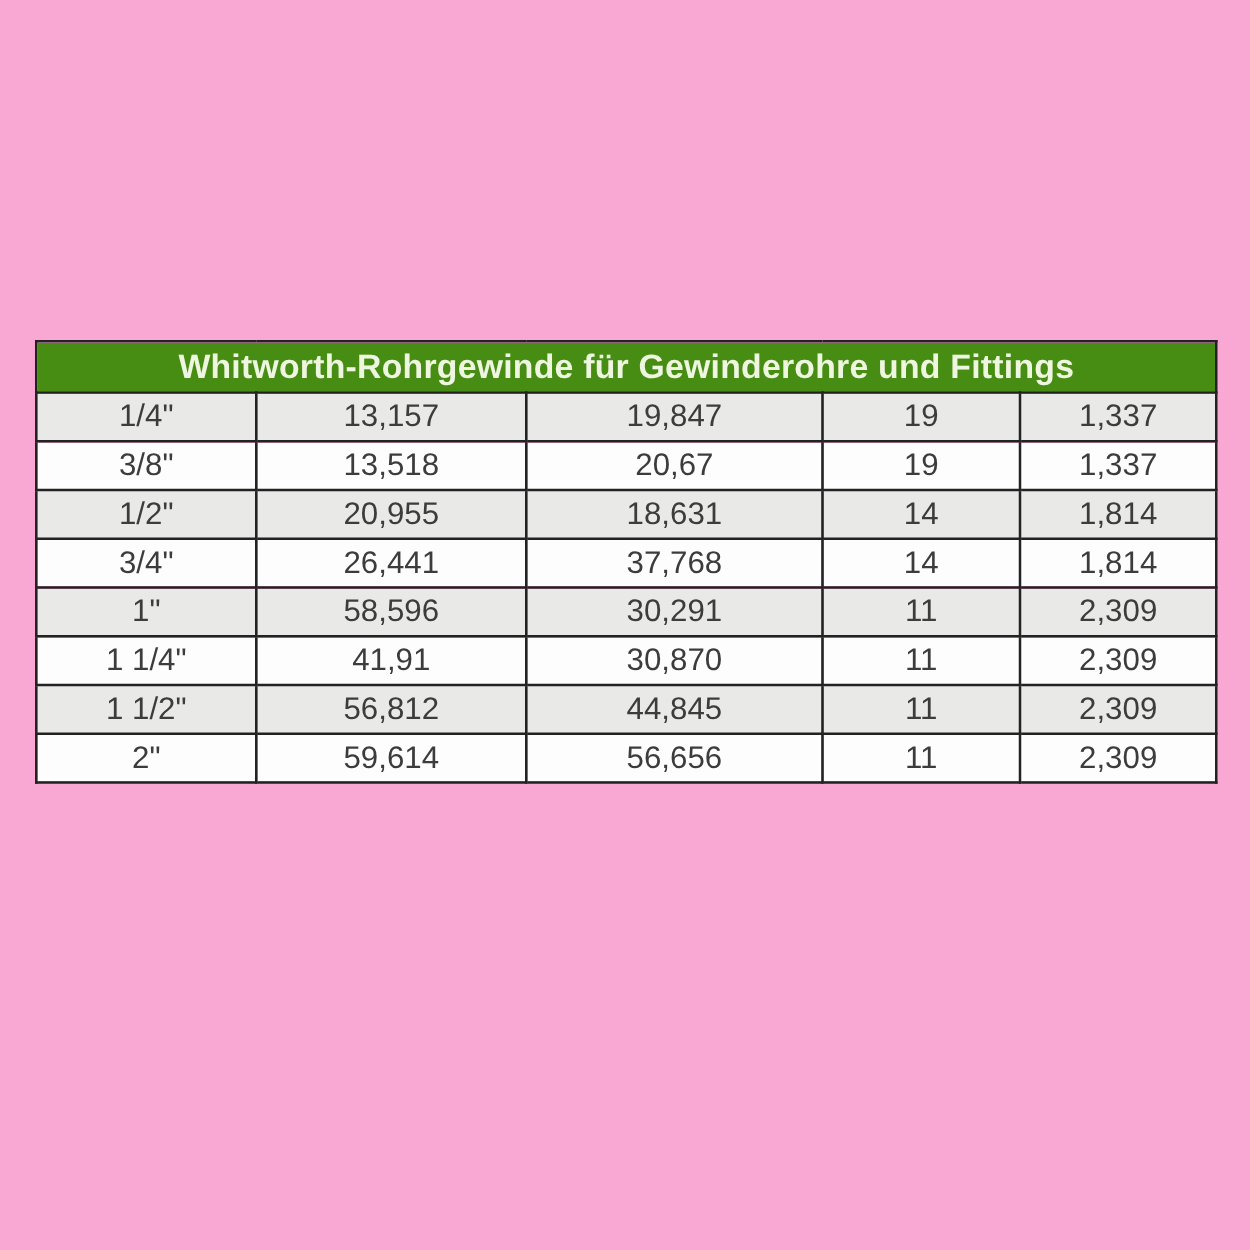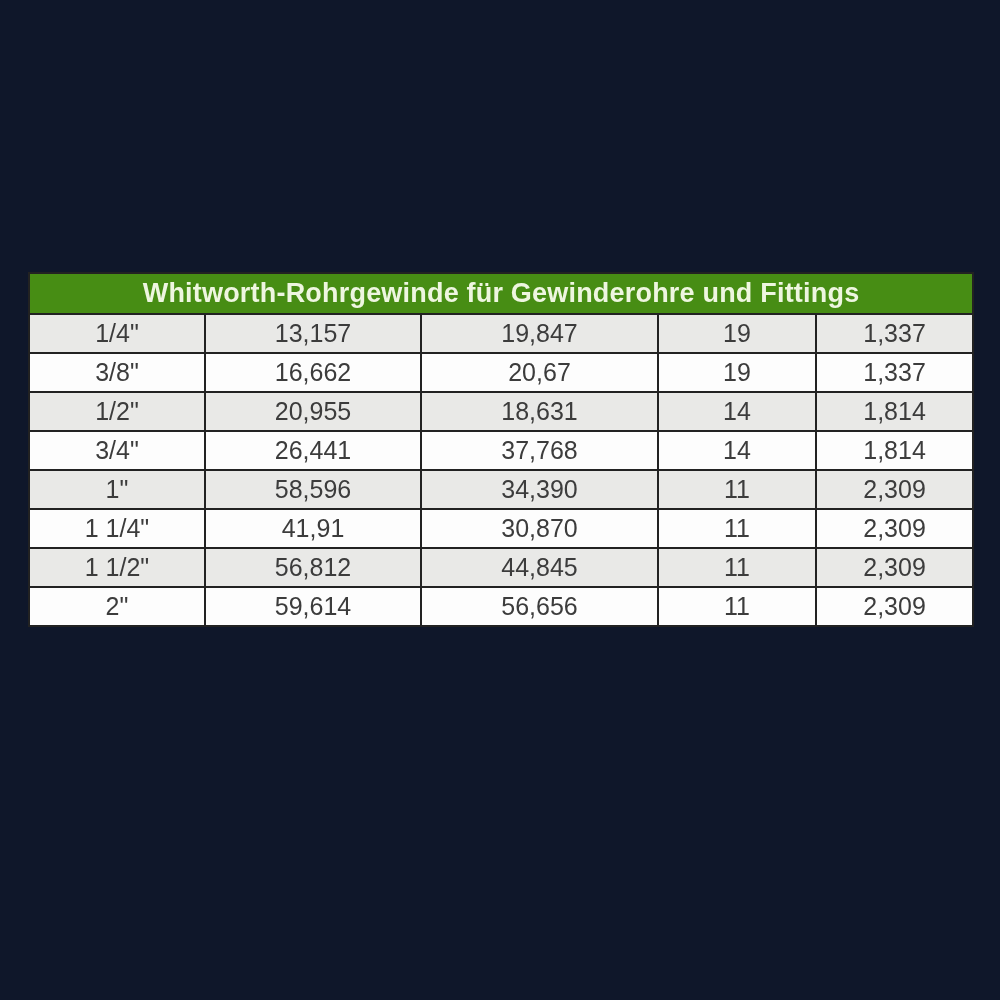--- a/index.html
+++ b/index.html
@@ -5,21 +5,21 @@
   html, body {
     margin: 0;
     padding: 0;
     background: #ffffff;
     font-family: "Liberation Sans", sans-serif;
   }
   .page {
     position: relative;
     width: 1000px;
     height: 1000px;
-    background: #0f172a;
+    background: #f9a8d4;
     overflow: hidden;
   }
   table.spec-table {
     position: absolute;
     left: 28px;
     top: 272px;
     width: 944px;
     border-collapse: collapse;
     table-layout: fixed;
   }
@@ -76,21 +76,21 @@
     <tbody>
       <tr>
         <td class="data-cell">1/4"</td>
         <td class="data-cell">13,157</td>
         <td class="data-cell">19,847</td>
         <td class="data-cell">19</td>
         <td class="data-cell">1,337</td>
       </tr>
       <tr>
         <td class="data-cell">3/8"</td>
-        <td class="data-cell">16,662</td>
+        <td class="data-cell">13,518</td>
         <td class="data-cell">20,67</td>
         <td class="data-cell">19</td>
         <td class="data-cell">1,337</td>
       </tr>
       <tr>
         <td class="data-cell">1/2"</td>
         <td class="data-cell">20,955</td>
         <td class="data-cell">18,631</td>
         <td class="data-cell">14</td>
         <td class="data-cell">1,814</td>
@@ -98,21 +98,21 @@
       <tr>
         <td class="data-cell">3/4"</td>
         <td class="data-cell">26,441</td>
         <td class="data-cell">37,768</td>
         <td class="data-cell">14</td>
         <td class="data-cell">1,814</td>
       </tr>
       <tr>
         <td class="data-cell">1"</td>
         <td class="data-cell">58,596</td>
-        <td class="data-cell">34,390</td>
+        <td class="data-cell">30,291</td>
         <td class="data-cell">11</td>
         <td class="data-cell">2,309</td>
       </tr>
       <tr>
         <td class="data-cell">1 1/4"</td>
         <td class="data-cell">41,91</td>
         <td class="data-cell">30,870</td>
         <td class="data-cell">11</td>
         <td class="data-cell">2,309</td>
       </tr>

